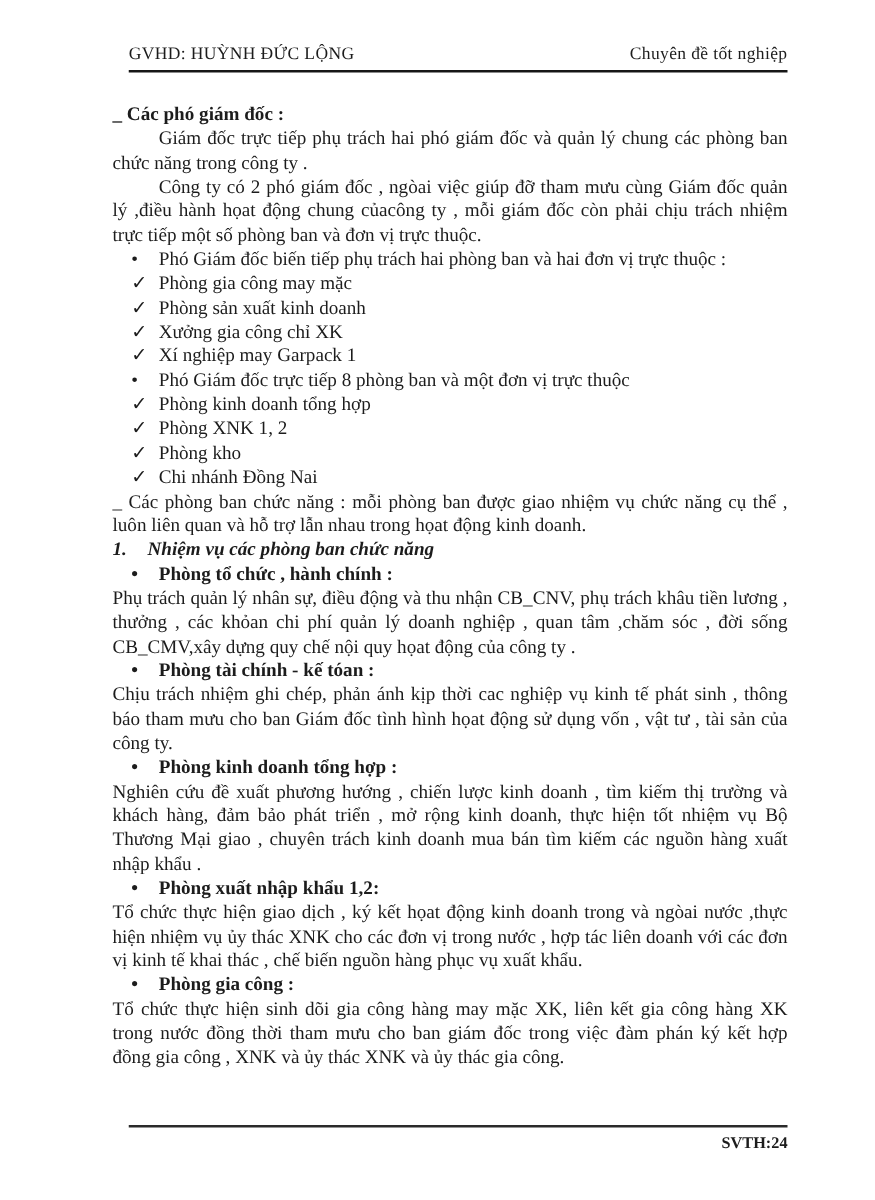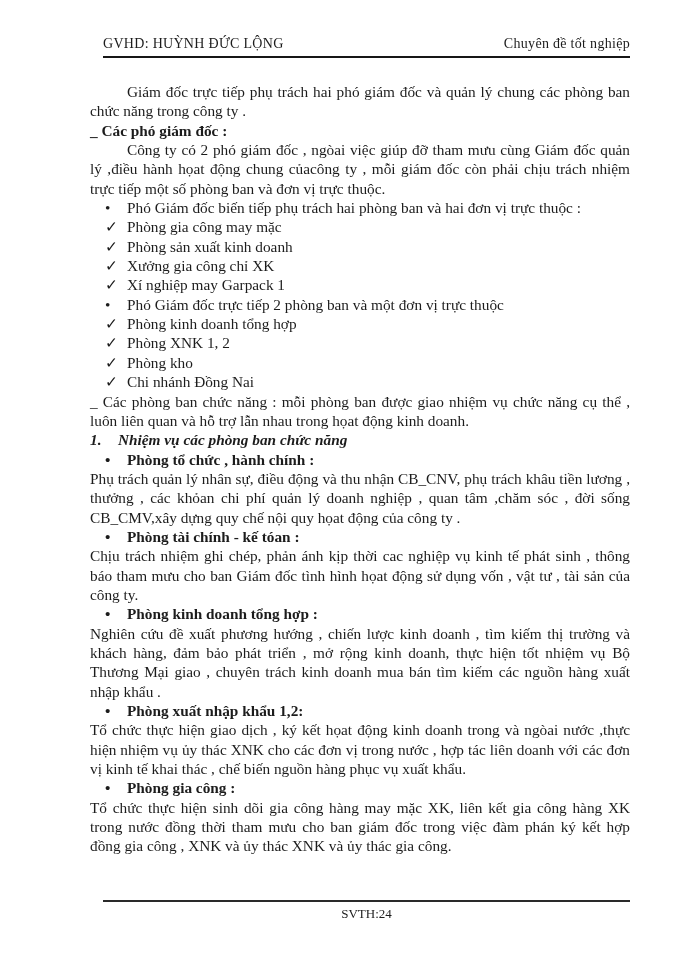--- a/index.html
+++ b/index.html
@@ -52,39 +52,40 @@
   .li.numbered .marker {
     flex: 0 0 28px;
     padding-left: 0;
   }
   .li .btext { flex: 1 1 auto; }
   
   .footer {
     position: absolute;
     left: 103px; right: 70px; top: 900px;
     display: flex;
-    justify-content: center;
+    justify-content: flex-end;
     font-size: 13px;
     border-top: 2.5px solid #2a2a2a;
     padding-top: 4px;
+    font-weight: bold;
   }
 </style>
 </head>
 <body>
 
 <div class="page">
 
   <div class="header">
     <span>GVHD:  HUỲNH  ĐỨC LỘNG</span>
     <span>Chuyên đề tốt nghiệp</span>
   </div>
 
   <div class="content" id="doc-body">
+      <div class="block p bold">_ Các phó giám đốc :</div>
       <div class="block p indent">Giám đốc trực tiếp phụ trách hai phó giám đốc và quản lý chung các phòng ban chức năng trong công ty .</div>
-      <div class="block p bold">_ Các phó giám đốc :</div>
       <div class="block p indent">Công ty có 2 phó giám đốc , ngòai việc giúp đỡ tham mưu cùng Giám đốc quản lý ,điều hành họat động chung củacông ty , mỗi giám đốc còn phải chịu trách nhiệm trực tiếp một số phòng ban và đơn vị trực thuộc.</div>
       <div class="block li bullet">
         <span class="marker">•</span>
         <span class="btext">Phó Giám đốc biến tiếp phụ trách hai phòng ban và hai đơn vị trực thuộc :</span>
       </div>
       <div class="block li check">
         <span class="marker">✓</span>
         <span class="btext">Phòng gia công may mặc</span>
       </div>
       <div class="block li check">
@@ -94,21 +95,21 @@
       <div class="block li check">
         <span class="marker">✓</span>
         <span class="btext">Xưởng gia công chỉ XK</span>
       </div>
       <div class="block li check">
         <span class="marker">✓</span>
         <span class="btext">Xí nghiệp may Garpack 1</span>
       </div>
       <div class="block li bullet">
         <span class="marker">•</span>
-        <span class="btext">Phó Giám đốc trực tiếp 2 phòng ban và một đơn vị trực thuộc</span>
+        <span class="btext">Phó Giám đốc trực tiếp 8 phòng ban và một đơn vị trực thuộc</span>
       </div>
       <div class="block li check">
         <span class="marker">✓</span>
         <span class="btext">Phòng kinh doanh tổng hợp</span>
       </div>
       <div class="block li check">
         <span class="marker">✓</span>
         <span class="btext">Phòng XNK 1, 2</span>
       </div>
       <div class="block li check">

